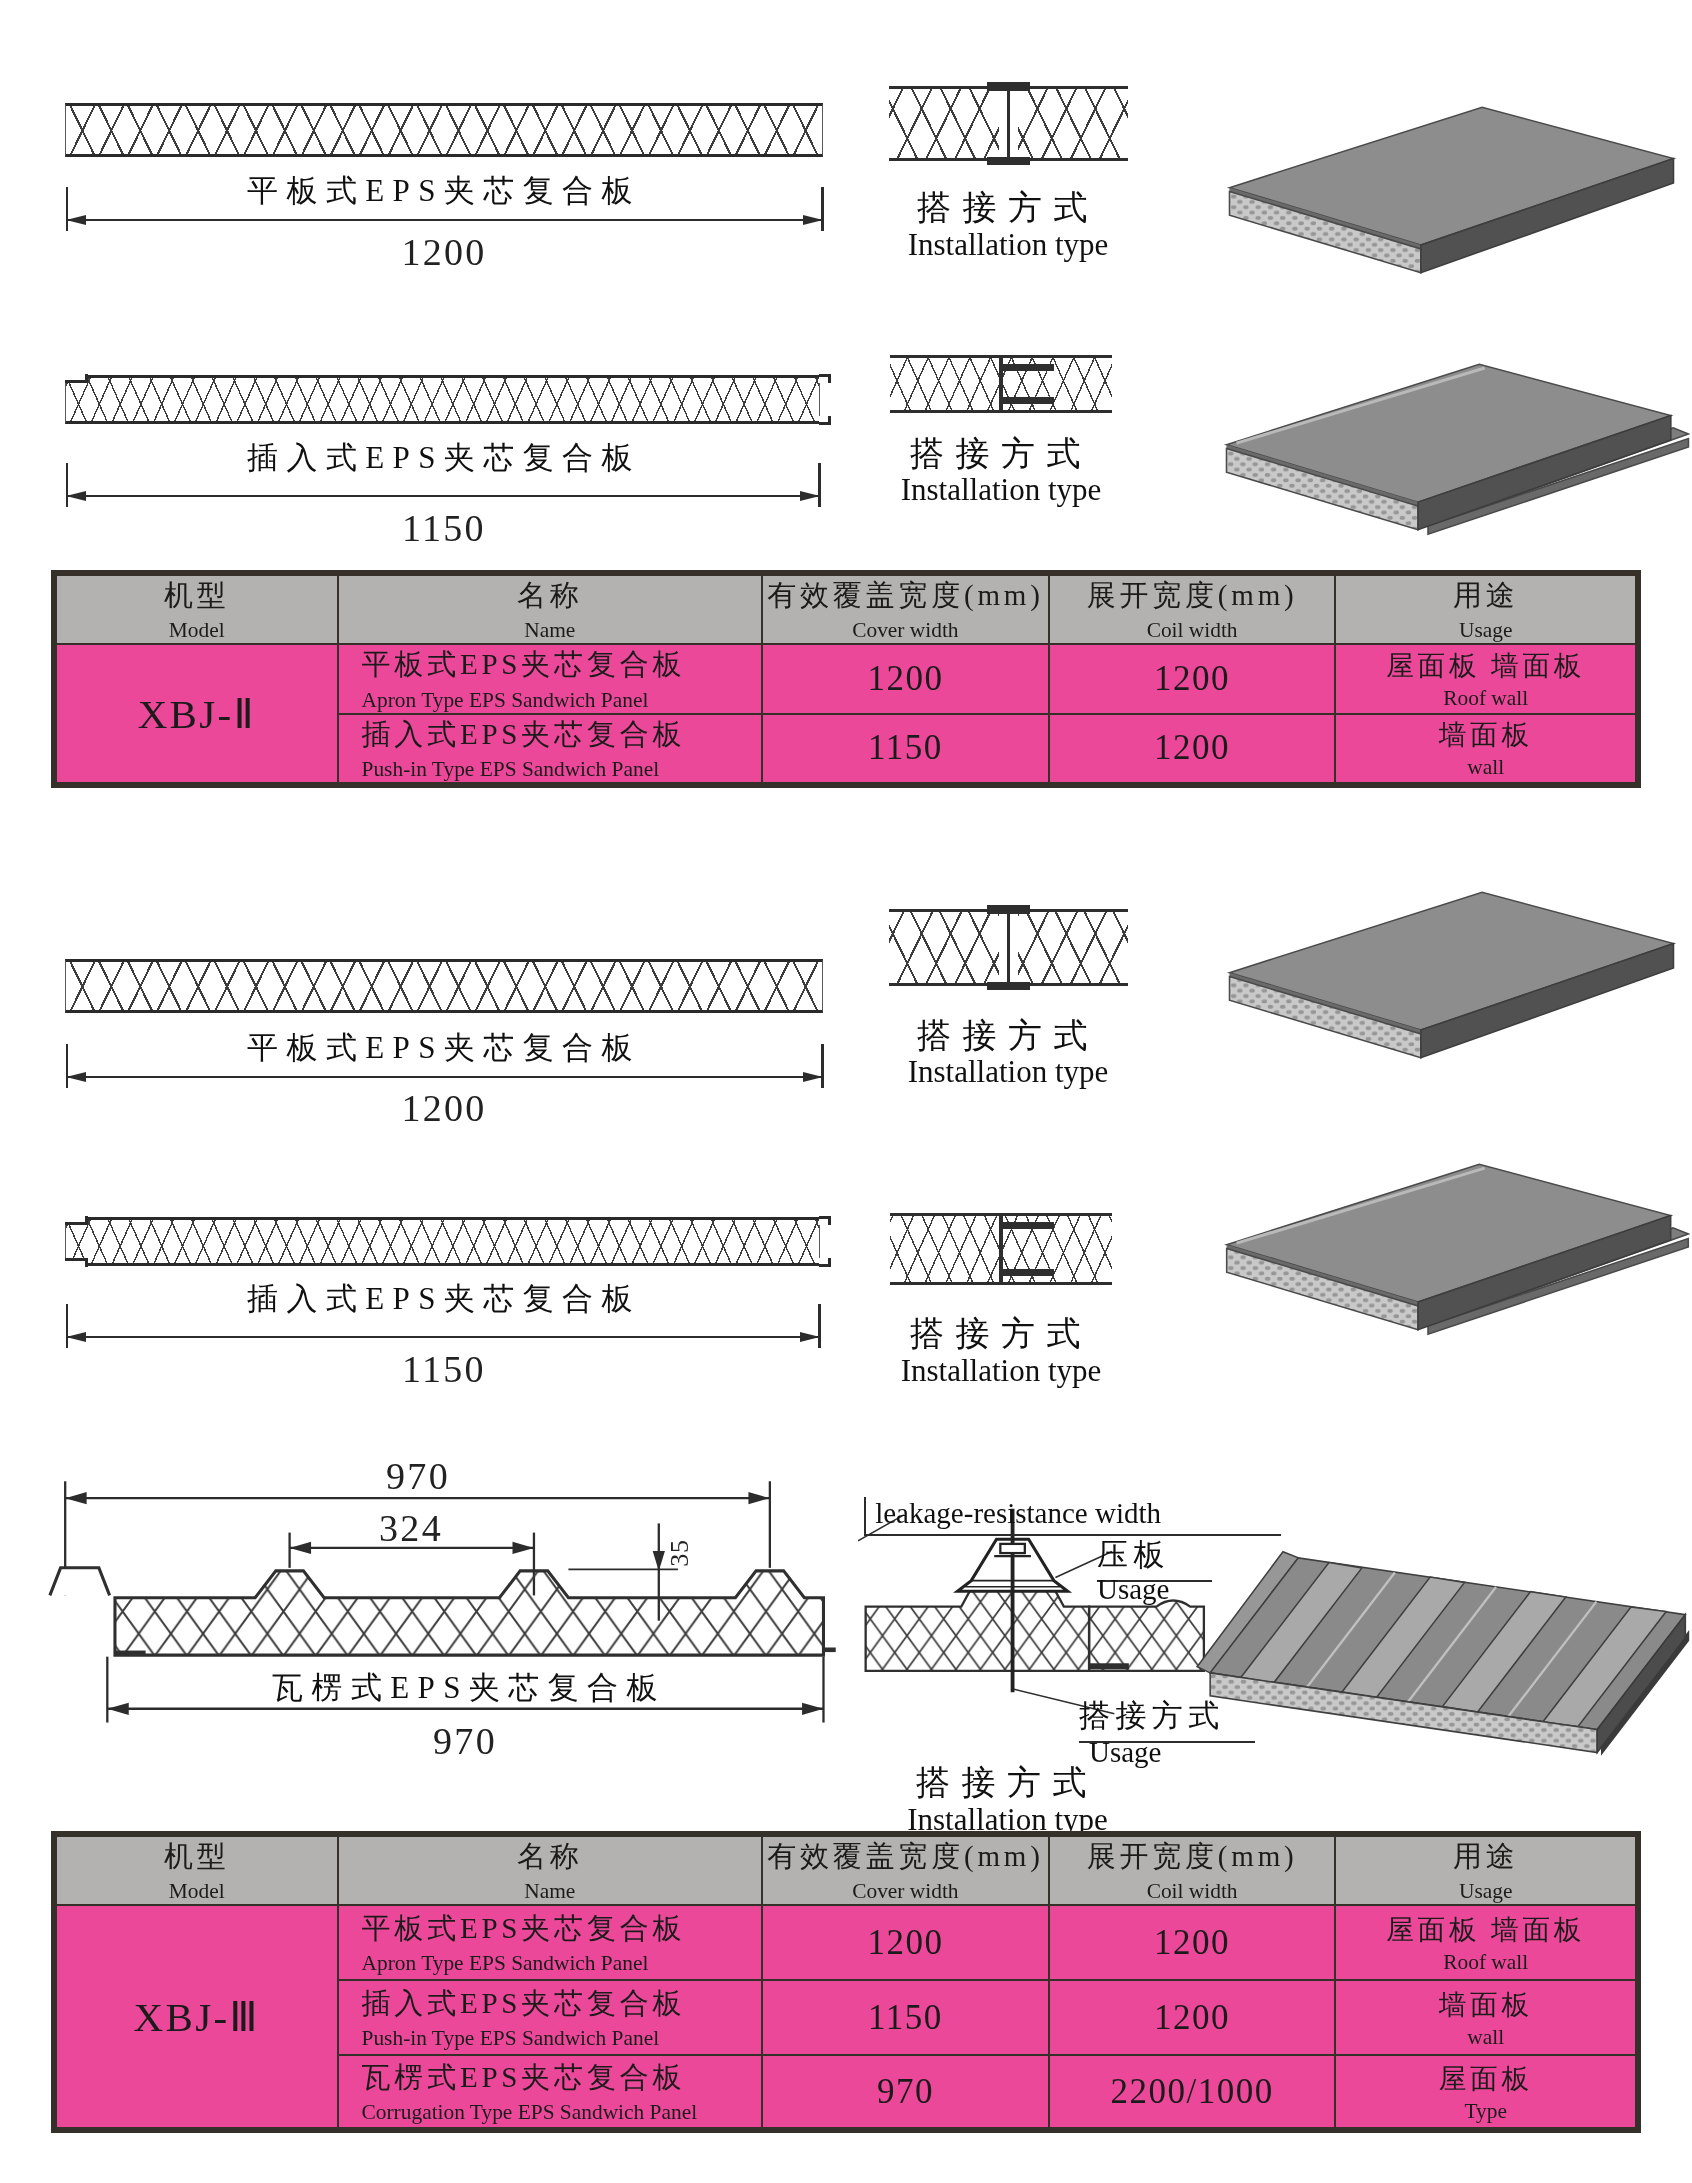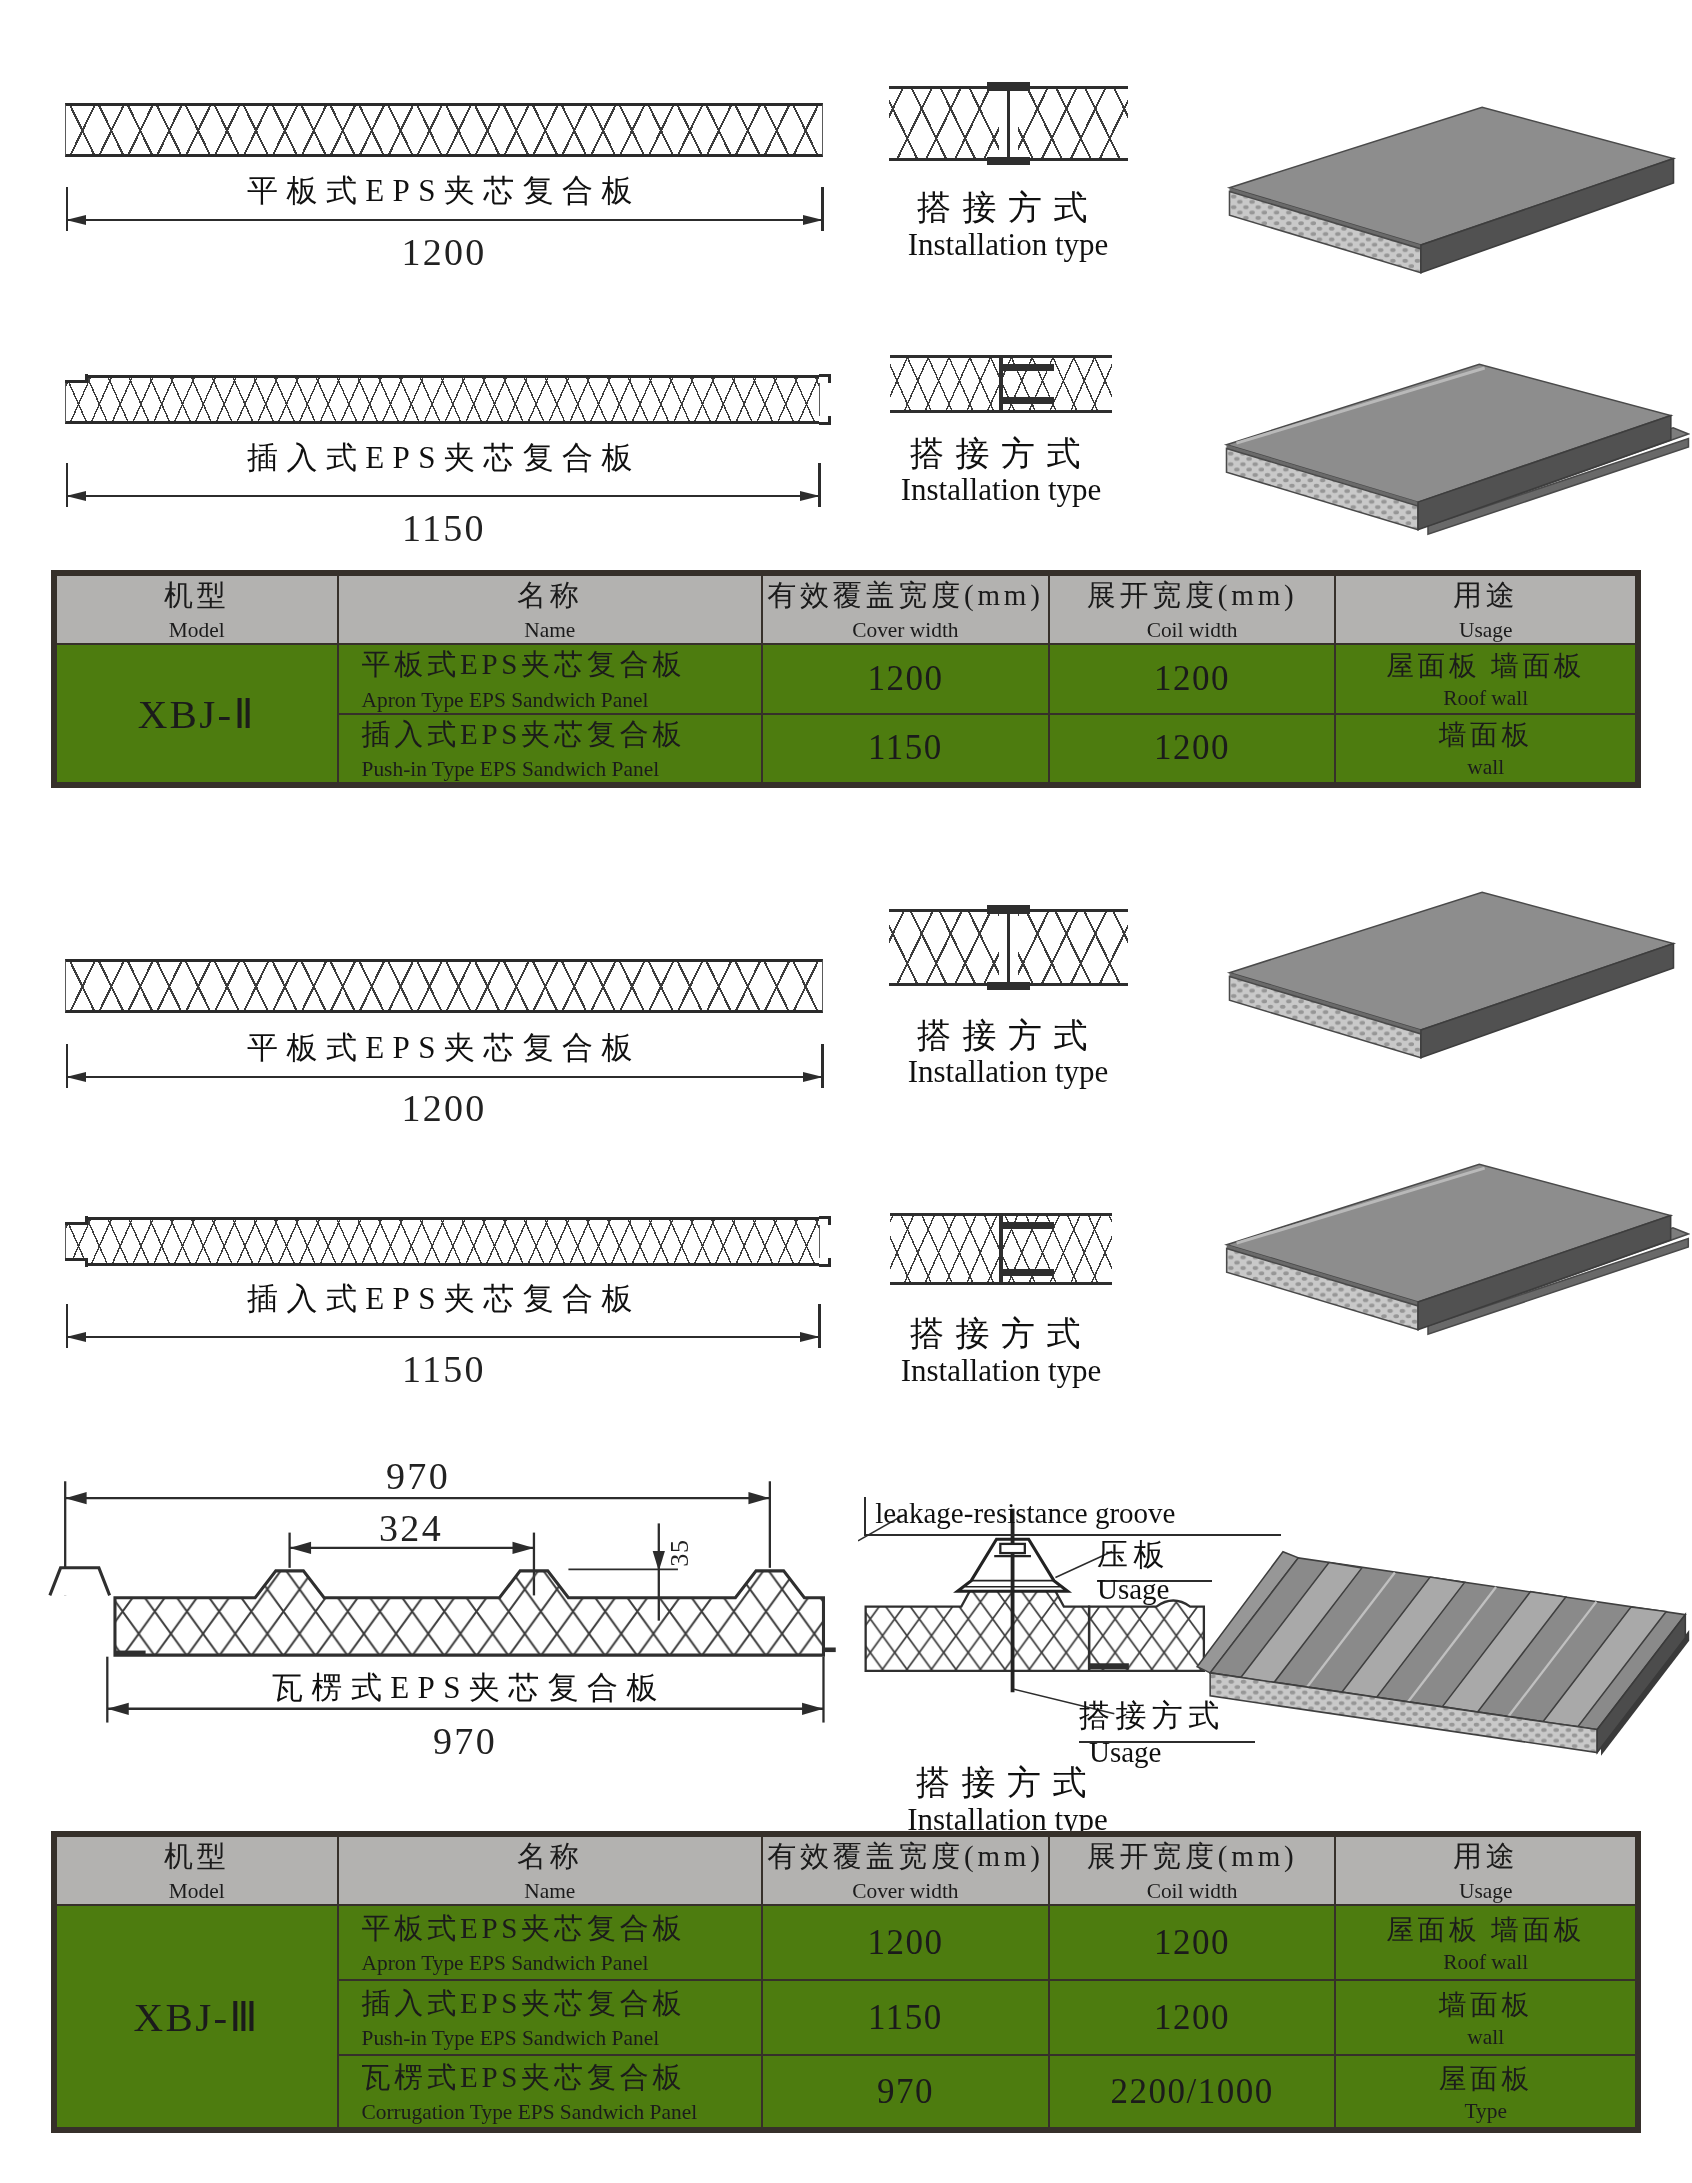--- a/index.html
+++ b/index.html
@@ -48,21 +48,21 @@
   .ij .seam{position:absolute;left:50%;top:0;bottom:0;width:3.8px;margin-left:-1.9px;background:#2e2e2e;}
   .ij .slot{position:absolute;left:50%;top:0;bottom:0;width:18.4px;margin-left:-9.2px;background:#fff;}
   .ij.a .cap{position:absolute;left:50%;width:43px;height:8.4px;margin-left:-21.4px;background:#2e2e2e;}
   .ij.a .cap.t{top:-6.9px;}
   .ij.a .cap.b{bottom:-6.9px;}
   .ij.b .bar{position:absolute;left:50%;width:54px;height:6.9px;margin-left:-1.5px;background:#2e2e2e;}
   .ij.b .bar.t{top:6.1px;}
   .ij.b .bar.b{bottom:6.1px;}
 
   
-  .spec{position:absolute;border-collapse:collapse;table-layout:fixed;background:#4d7c0f;border:6.9px solid #36302a;}
+  .spec{position:absolute;border-collapse:collapse;table-layout:fixed;background:#ec4899;border:6.9px solid #36302a;}
   .spec th,.spec td{border:2.3px solid #36302a;padding:0;text-align:center;vertical-align:middle;}
   .spec th{background:#b3b2b0;font-weight:500;}
   .hzh{font-size:29px;letter-spacing:3.8px;}
   .hen{font-size:21.4px;margin-top:2.3px;}
   .model-cell{font-size:41px;letter-spacing:2.3px;}
   .name-cell{text-align:left !important;padding-left:23px !important;}
   .nzh{font-size:29px;letter-spacing:3.8px;}
   .nen{font-size:21.4px;margin-top:2.3px;}
   .val-cell{font-size:35px;letter-spacing:1.5px;}
   .uzh{font-size:27.6px;letter-spacing:3.8px;}
@@ -324,21 +324,21 @@
       <line x1="165,52" y1="52" x2="60" y2="18" stroke="#2c2c2c" stroke-width="2"></line>
       <line x1="258" y1="100" x2="332" y2="66" stroke="#2c2c2c" stroke-width="2"></line>
       <line x1="204" y1="246" x2="335" y2="278" stroke="#2c2c2c" stroke-width="2"></line>
       <path d="M148,104 L181,50 L223,50 L256,104 L274,118 L130,118 Z" fill="#ffffff" stroke="#222222" stroke-width="4"></path>
       <path d="M148,104 L256,104 M140,112 L264,112" stroke="#222222" stroke-width="2" fill="none"></path>
       <line x1="202" y1="10" x2="202" y2="250" stroke="#222222" stroke-width="5"></line>
       <rect x="186" y="56" width="32" height="12" fill="#ffffff" stroke="#222222" stroke-width="3"></rect>
       <line x1="178" y1="72" x2="226" y2="72" stroke="#222222" stroke-width="3"></line>
     </svg>
   </div>
-  <div class="callout-en uline lbox" style="left:864px;top:1497px;width:406px;">leakage-resistance groove</div>
+  <div class="callout-en uline lbox" style="left:864px;top:1497px;width:406px;">leakage-resistance width</div>
   <div class="callout-zh uline" style="left:1097px;top:1534px;width:115px;">压板</div>
   <div class="callout-en" style="left:1097px;top:1573px;">Usage</div>
   <div class="callout-zh uline" style="left:1079px;top:1695px;width:176px;">搭接方式</div>
   <div class="callout-en" style="left:1089px;top:1736px;">Usage</div>
   <div class="cap-zh" style="left:854px;top:1760px;width:306px;">搭接方式</div>
   <div class="cap-en" style="left:839px;top:1802px;width:337px;">Installation type</div>
 
   <div class="abs" style="left:1191px;top:1475px;">
     <svg width="502" height="303" viewBox="0 0 655 395">
       <polygon points="535,352 650,202 650,216 535,366" fill="#3a3a3a"></polygon>

